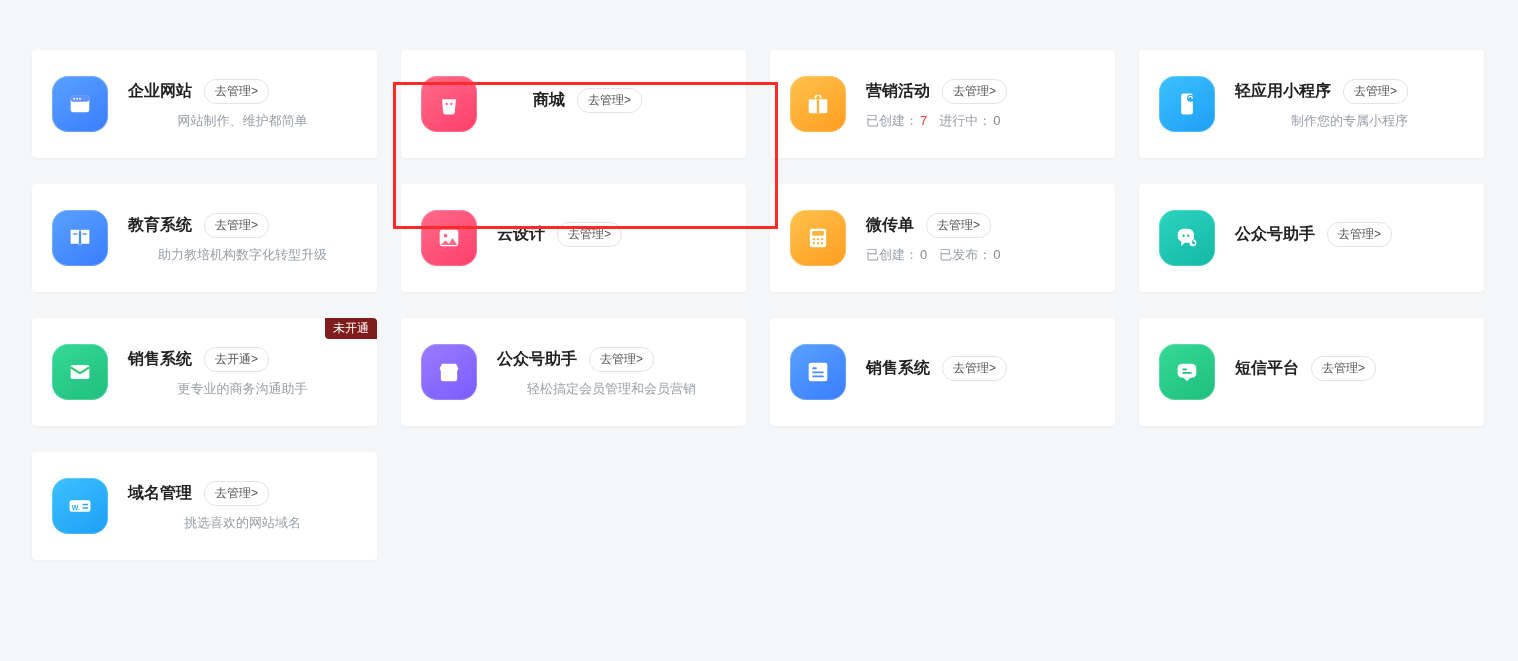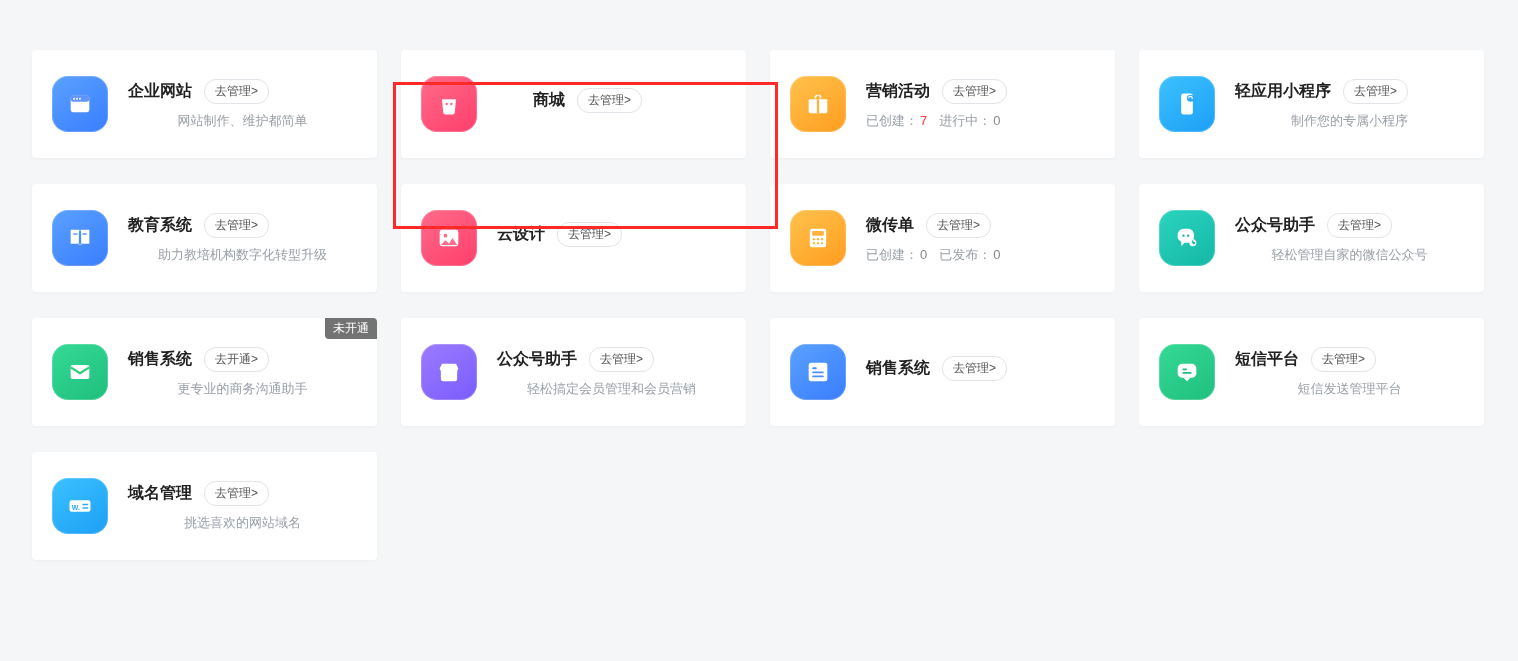--- a/index.html
+++ b/index.html
@@ -87,21 +87,21 @@
     white-space: nowrap;
   }
   .stats { font-size: 13px; color: #9aa0a8; }
   .stats .num-highlight { color: #f1403c; margin: 0 2px; }
   .stats .num-normal { color: #888; margin: 0 2px; }
   .stats-sep { display:inline-block; width:10px; }
   .badge-unopened {
     position: absolute;
     top: 0;
     right: 0;
-    background: #737373;
+    background: #7f1d1d;
     color: #fff;
     font-size: 12px;
     padding: 2px 8px;
     border-radius: 0 4px 0 4px;
   }
   .highlight-rect {
     position: absolute;
     border: 3px solid #ff2a27;
     pointer-events: none;
   }
@@ -250,21 +250,20 @@
             <circle cx="13" cy="10" r="1" fill="#14b8a6"></circle>
             <circle cx="17" cy="16" r="3" fill="#fff"></circle>
             <path d="M17 14.5v1.5m0 0h1.5m-1.5 0 1 1" stroke="#14b8a6" stroke-width="1.2" stroke-linecap="round"></path>
           </svg>
         </div>
         <div class="card-body">
           <div class="title-row">
             <span class="card-title">公众号助手</span>
             <button class="action-btn">去管理&gt;</button>
           </div>
-          <div class="card-sub">轻松管理自家的微信公众号</div>
         </div>
       </div>
       <div class="card">
         <div class="icon-box bg-green">
           <svg viewBox="0 0 24 24" fill="none">
             <rect x="4" y="6" width="16" height="12" rx="1.5" fill="#fff"></rect>
             <path d="M4 8l8 5 8-5" stroke="#2ecc71" stroke-width="1.8"></path>
           </svg>
         </div>
         <div class="card-body">
@@ -314,21 +313,20 @@
             <path d="M9 17l3 3 3-3" fill="#fff"></path>
             <rect x="8" y="9" width="4" height="1.6" rx=".8" fill="#1fbf7d"></rect>
             <rect x="8" y="12" width="8" height="1.6" rx=".8" fill="#1fbf7d"></rect>
           </svg>
         </div>
         <div class="card-body">
           <div class="title-row">
             <span class="card-title">短信平台</span>
             <button class="action-btn">去管理&gt;</button>
           </div>
-          <div class="card-sub">短信发送管理平台</div>
         </div>
       </div>
       <div class="card">
         <div class="icon-box bg-cyan">
           <svg viewBox="0 0 24 24" fill="none">
             <rect x="3" y="7" width="18" height="10" rx="2" fill="#fff"></rect>
             <text x="5" y="15" font-size="6" font-weight="700" fill="#2fa8f0">W.</text>
             <rect x="14" y="10" width="5" height="1.3" rx=".6" fill="#2fa8f0"></rect>
             <rect x="14" y="13" width="5" height="1.3" rx=".6" fill="#2fa8f0"></rect>
           </svg>

